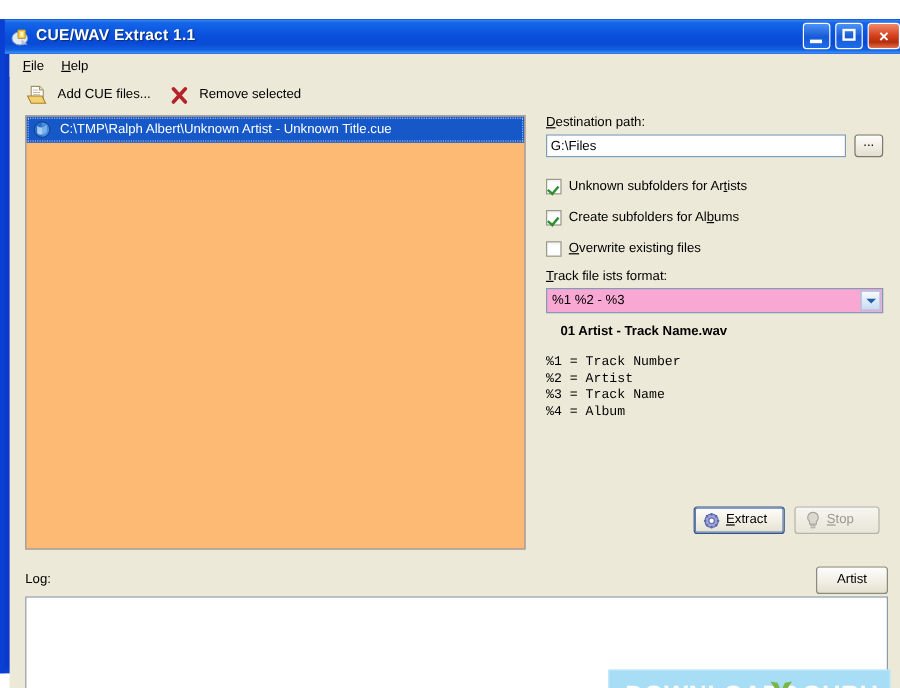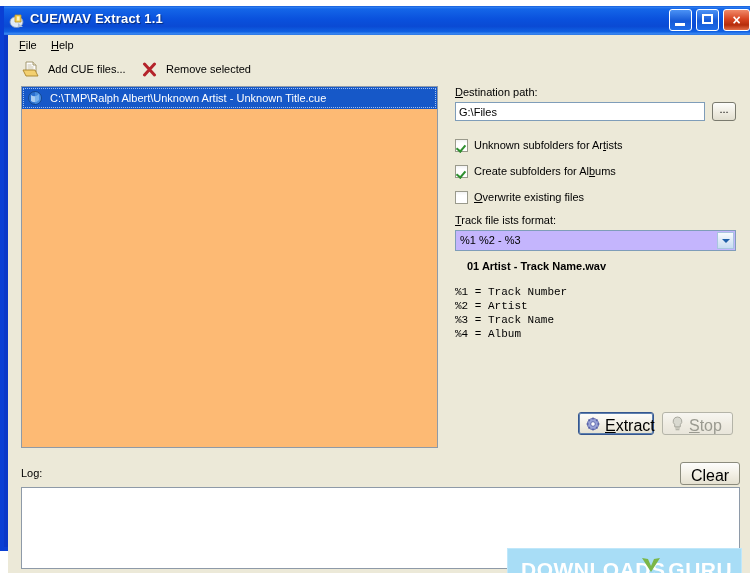--- a/index.html
+++ b/index.html
@@ -7,21 +7,21 @@
     background: #ffffff;
   }
   body {
     width: 750px; height: 573px;
     font-family: "Liberation Sans", sans-serif;
     font-size: 11px;
     color: #000;
     overflow: hidden;
   }
   .window {
-    position: absolute; left: 0; top: 6px;
+    position: absolute; left: 0; top: 16px;
     width: 750px; height: 545px;
     box-sizing: border-box;
     background: #0a38c8;
     border-left: 4px solid #0a3fd4;
     border-right: 4px solid #0a3fd4;
     border-bottom: 4px solid #0a3fd4;
     border-top: 0;
   }
   
   .titlebar {
@@ -138,42 +138,42 @@
   }
   .chkbox.checked::after {
     content: ""; position: absolute; left: 2px; top: 3px;
     width: 4px; height: 7px;
     border: solid #2f8f2f; border-width: 0 2px 2px 0;
     transform: rotate(40deg);
   }
   .chk-row .chk-label { position: absolute; left: 19px; top: 1px; font-size: 11px; white-space: nowrap; }
   .combo {
     position: absolute; left: 0; top: 0; width: 281px; height: 21px;
-    background: #c4b5fd; border: 1px solid #7f9db9; box-sizing: border-box;
+    background: #f9a8d4; border: 1px solid #7f9db9; box-sizing: border-box;
   }
   .combo .val { position: absolute; left: 4px; top: 3px; font-size: 11px; }
   .combo .arrowbtn {
     position: absolute; right: 1px; top: 1px; width: 17px; height: 17px;
     background: linear-gradient(to bottom,#f7fbff,#dfeaf7 50%,#c8ddf2);
     border: 1px solid #a8c4e0; box-sizing: border-box;
   }
   .combo .arrowbtn::after {
     content: ""; position: absolute; left: 4px; top: 6px;
     border-left: 4px solid transparent; border-right: 4px solid transparent;
     border-top: 4px solid #1f5fa8;
   }
   .example { position: absolute; left: 0; font-size: 11px; font-weight: bold; white-space: nowrap; padding-left: 12px; }
   .legend-line { position: absolute; left: 0; font-size: 11px; white-space: nowrap; font-family: Liberation Mono, monospace; }
   
   .btn {
     position: absolute; height: 23px;
     background: linear-gradient(to bottom,#fdfdfc,#f2efe4 48%,#e6e2d2 85%,#ecead f 100%);
     background: linear-gradient(to bottom,#fdfdfc,#f3f0e6 50%,#e5e1d1);
     border: 1px solid #8b8b7d; border-radius: 3px; box-sizing: border-box;
-    font-size: 16px; cursor: default; padding-left: 24px;
+    font-size: 11px; cursor: default; padding-left: 24px;
   }
   .btn .blabel { position: absolute; top: 4px; white-space: nowrap; }
   .btn.focused { border-color: #34568f; box-shadow: 0 0 0 1px #5d7fae inset; }
   .btn.disabled { color: #9a9a90; border-color: #b4b4a8;
                   background: linear-gradient(to bottom,#f7f6f1,#efece2 55%,#e8e5da); }
   .extract-btn { left: 570px; top: 377px; width: 76px; }
   .extract-btn .blabel { left: 26px; }
   .stop-btn { left: 654px; top: 377px; width: 71px; }
   .stop-btn .blabel { left: 26px; }
   .ico-gear { position: absolute; left: 7px; top: 4px; width: 14px; height: 14px; }
@@ -328,21 +328,21 @@
           <path d="M6.5 1 a4.3 4.3 0 0 1 2.8 7.6 v2.2 h-5.6 v-2.2 A4.3 4.3 0 0 1 6.5 1 z" fill="#d9d9d0" stroke="#a3a399" stroke-width="0.9"></path>
           <rect x="4.2" y="11.3" width="4.6" height="1.3" fill="#b5b5aa"></rect>
           <rect x="4.6" y="13" width="3.8" height="1.3" fill="#b5b5aa"></rect>
         </svg>
       </span>
       <span class="blabel"><span></span><span class="acc">S</span><span>top</span></span>
     </span>
 
     <span class="lbl-static log-label">Log:</span>
     <span class="btn clear-btn">
-      <span class="blabel">Clear</span>
+      <span class="blabel">Artist</span>
     </span>
     <div class="logbox"></div>
 
     <div class="watermark">
       <span class="wm-text">DOWNLOADS</span>
       <span class="wm-arrow">
         <svg width="24" height="26" viewBox="0 0 24 26">
           <path d="M3 2 L12 16 L21 2 L15 3 L12 10 L9 3 Z" fill="#7ab648"></path>
           <rect x="4" y="18" width="16" height="5" rx="1" fill="#f5a623"></rect>
         </svg>

